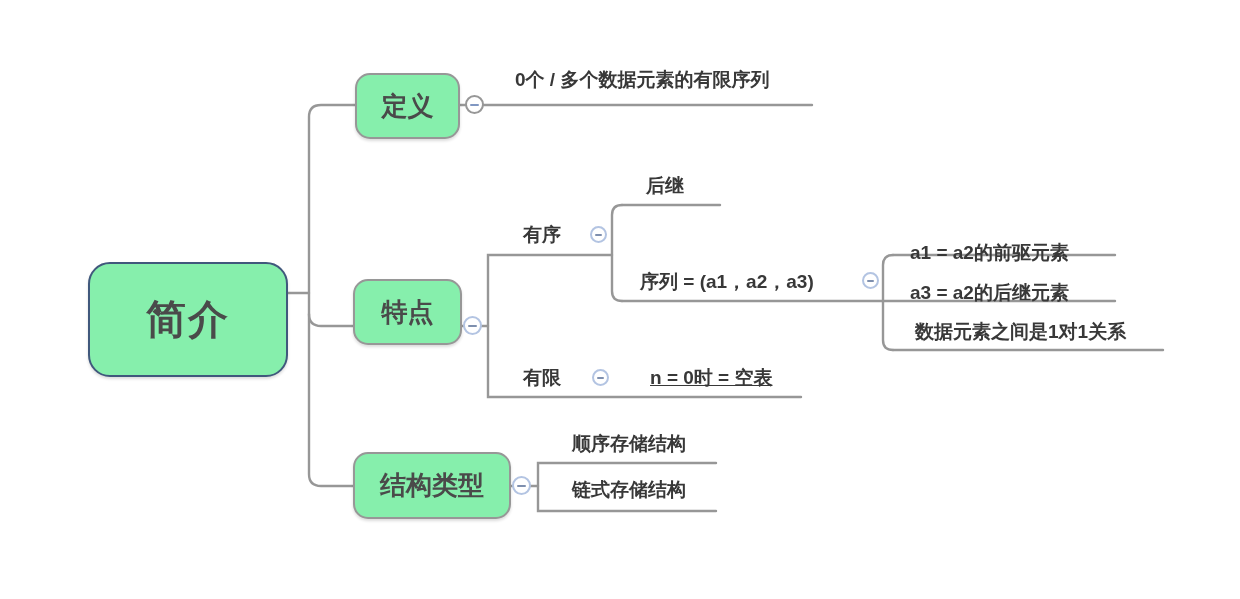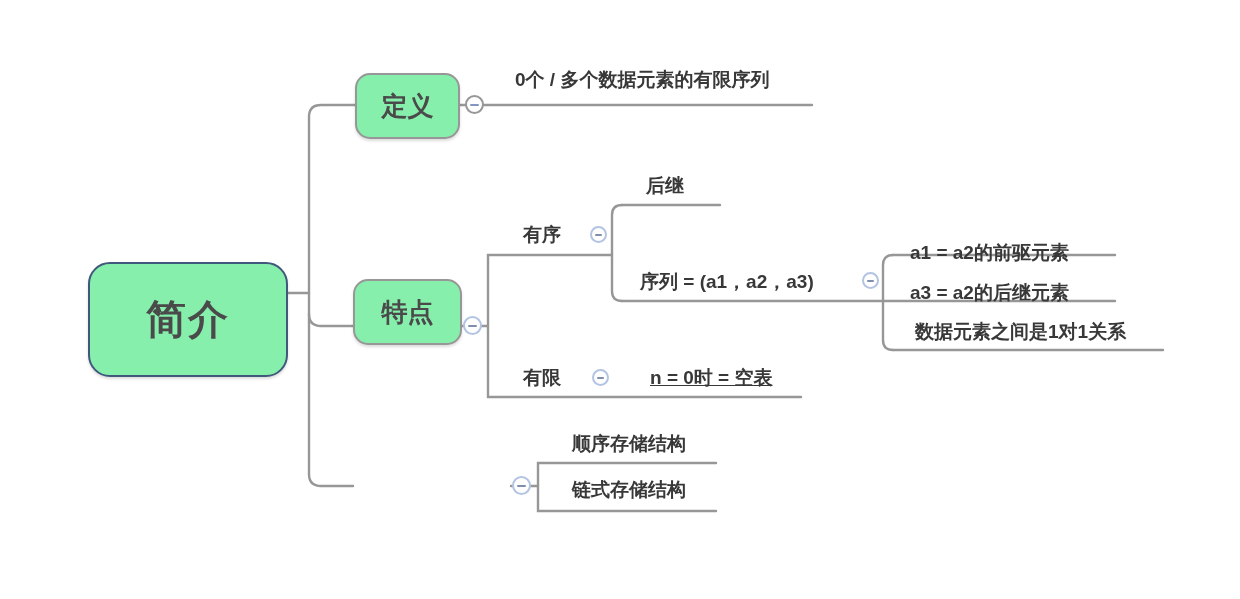--- a/index.html
+++ b/index.html
@@ -122,20 +122,21 @@
 
       <path d="M511,486 H538"></path>
 
       <path d="M716,463 H538 V511 H716"></path>
     </g>
   </svg>
 
   <div id="n-root" class="boxnode">简介</div>
   <div id="n-def" class="boxnode">定义</div>
   <div id="n-feat" class="boxnode">特点</div>
+  <div id="n-struct" class="boxnode">结构类型</div>
 
   <div id="t-def-child" class="leaf">0个 / 多个数据元素的有限序列</div>
   <div id="t-youxu" class="leaf">有序</div>
   <div id="t-houji" class="leaf">后继</div>
   <div id="t-xulie" class="leaf">序列 = (a1，a2，a3)</div>
   <div id="t-a1" class="leaf">a1 = a2的前驱元素</div>
   <div id="t-a3" class="leaf">a3 = a2的后继元素</div>
   <div id="t-rel" class="leaf">数据元素之间是1对1关系</div>
   <div id="t-youxian" class="leaf">有限</div>
   <div id="t-n0" class="leaf">n = 0时 = 空表</div>

